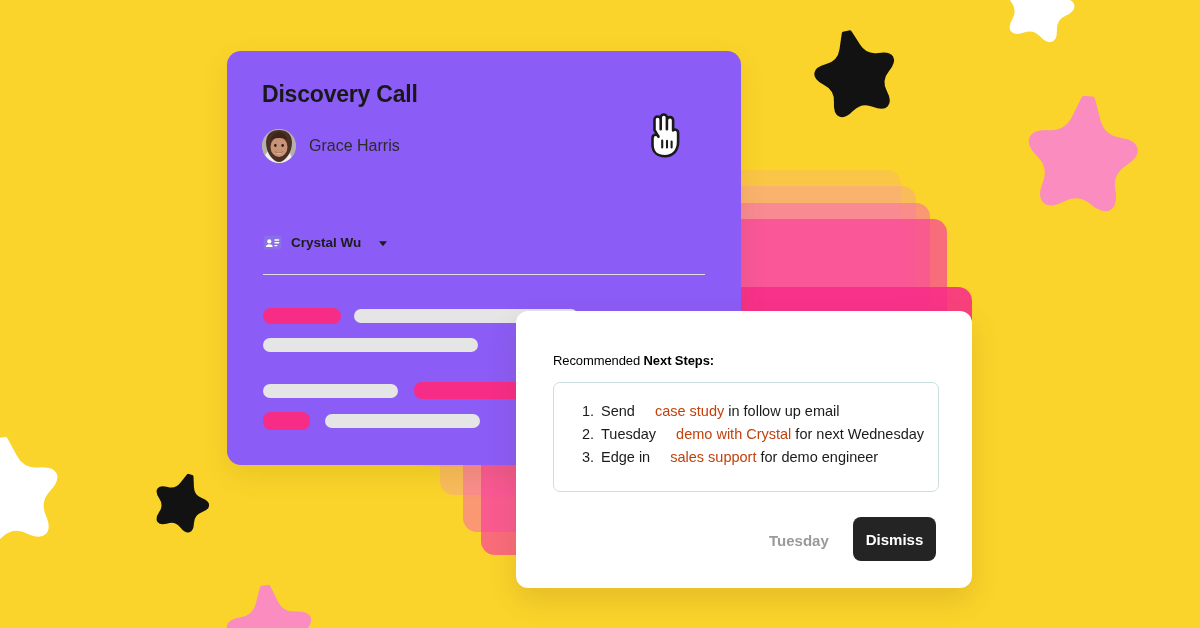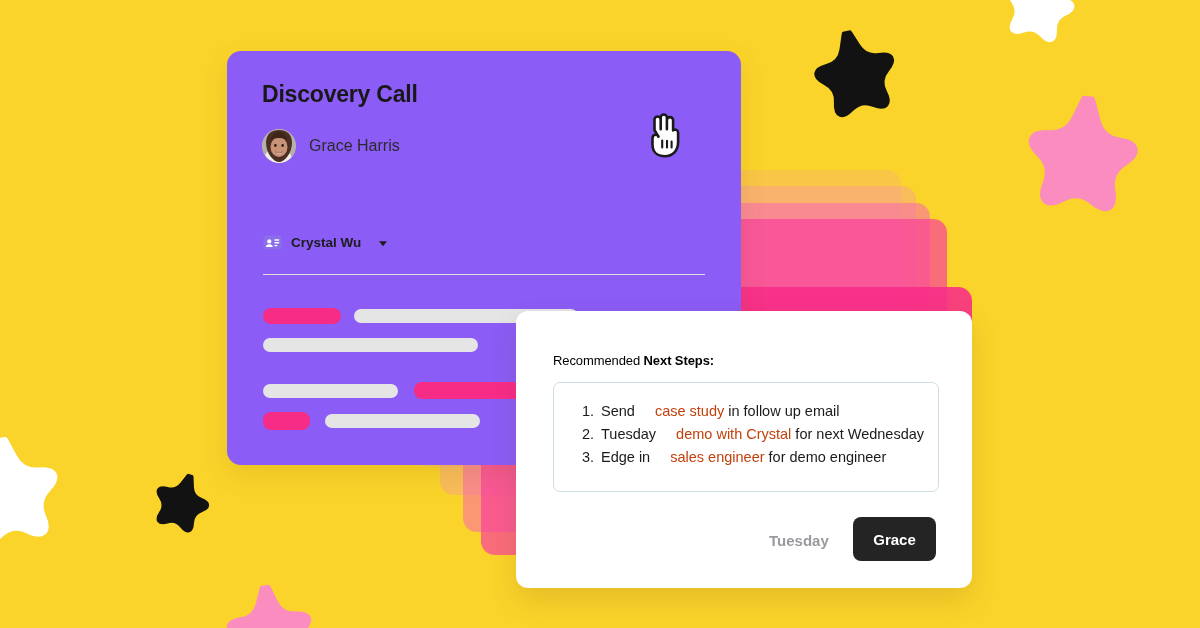--- a/index.html
+++ b/index.html
@@ -371,21 +371,21 @@
 
   <div id="rec-panel">
     <div id="rec-heading">
       <span>Recommended </span><b>Next Steps:</b>
     </div>
 
     <div id="steps-box">
       <ol id="steps-list">
           <li><span>Send </span><em>case study</em><span> in follow up email</span></li>
           <li><span>Tuesday </span><em>demo with Crystal</em><span> for next Wednesday</span></li>
-          <li><span>Edge in </span><em>sales engineer</em><span> for demo engineer</span></li>
+          <li><span>Edge in </span><em>sales support</em><span> for demo engineer</span></li>
         </ol>
     </div>
 
     <button id="dismiss-button">Tuesday</button>
-    <button id="update-button">Grace</button>
+    <button id="update-button">Dismiss</button>
   </div>
 
 </div>
 
 </body></html>

